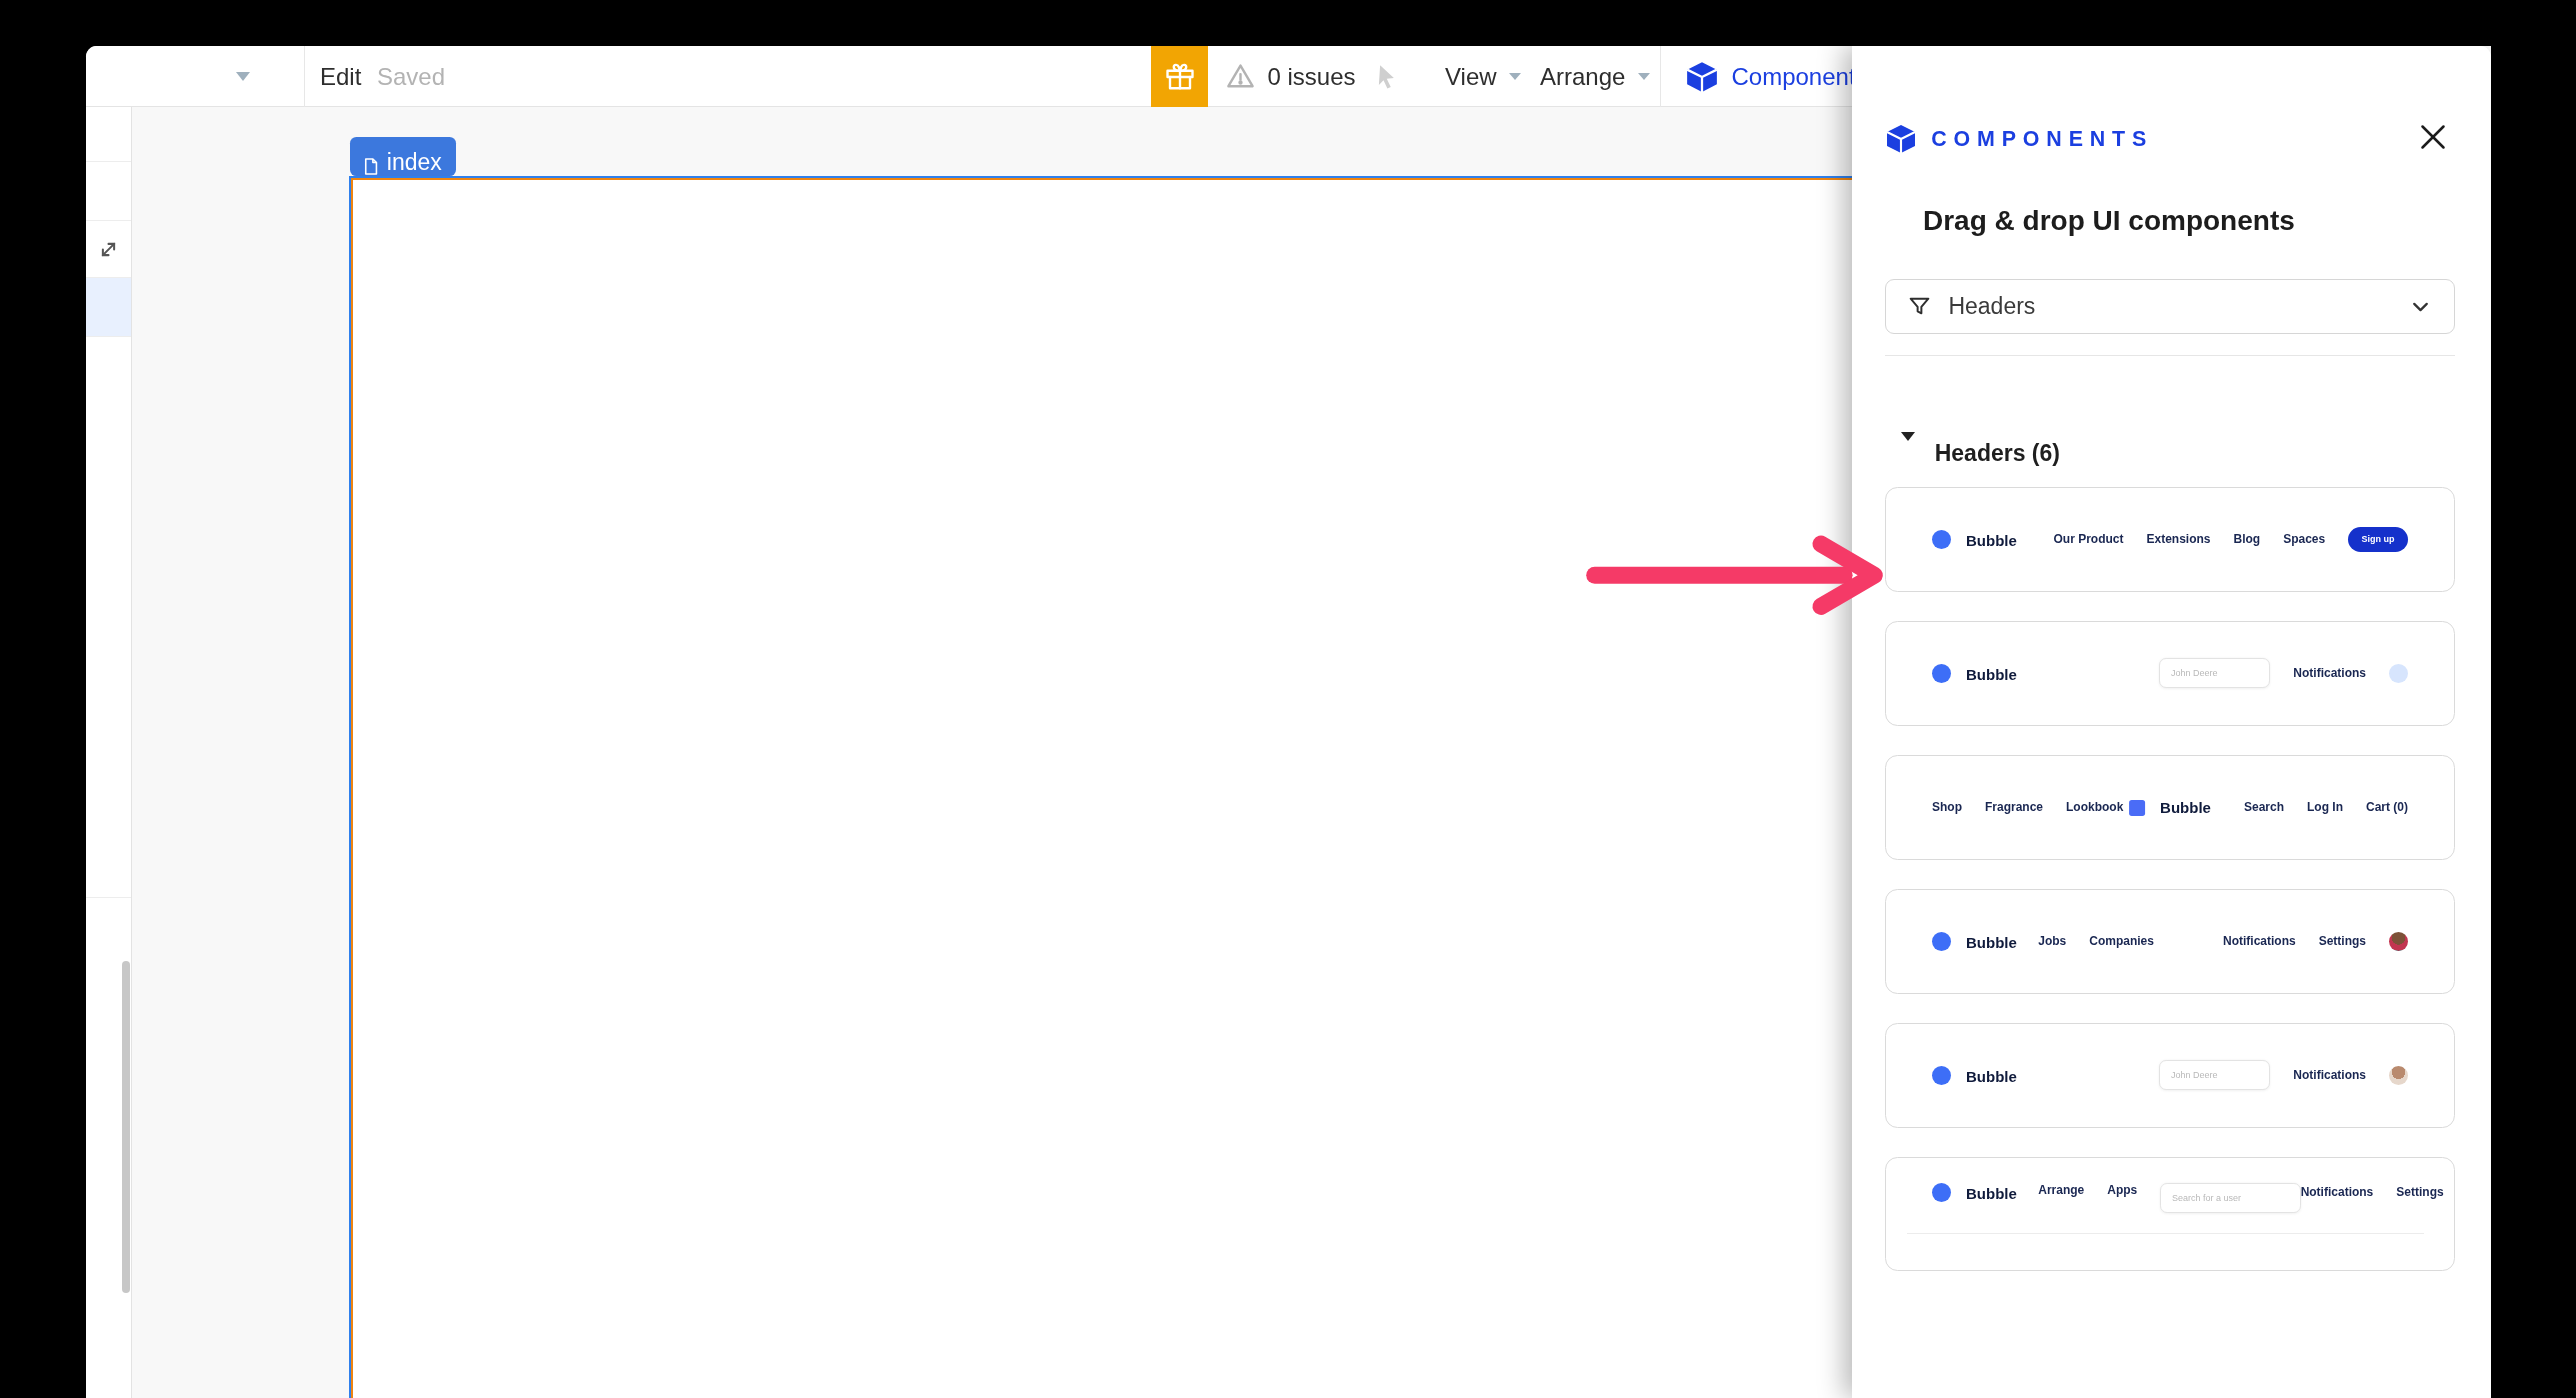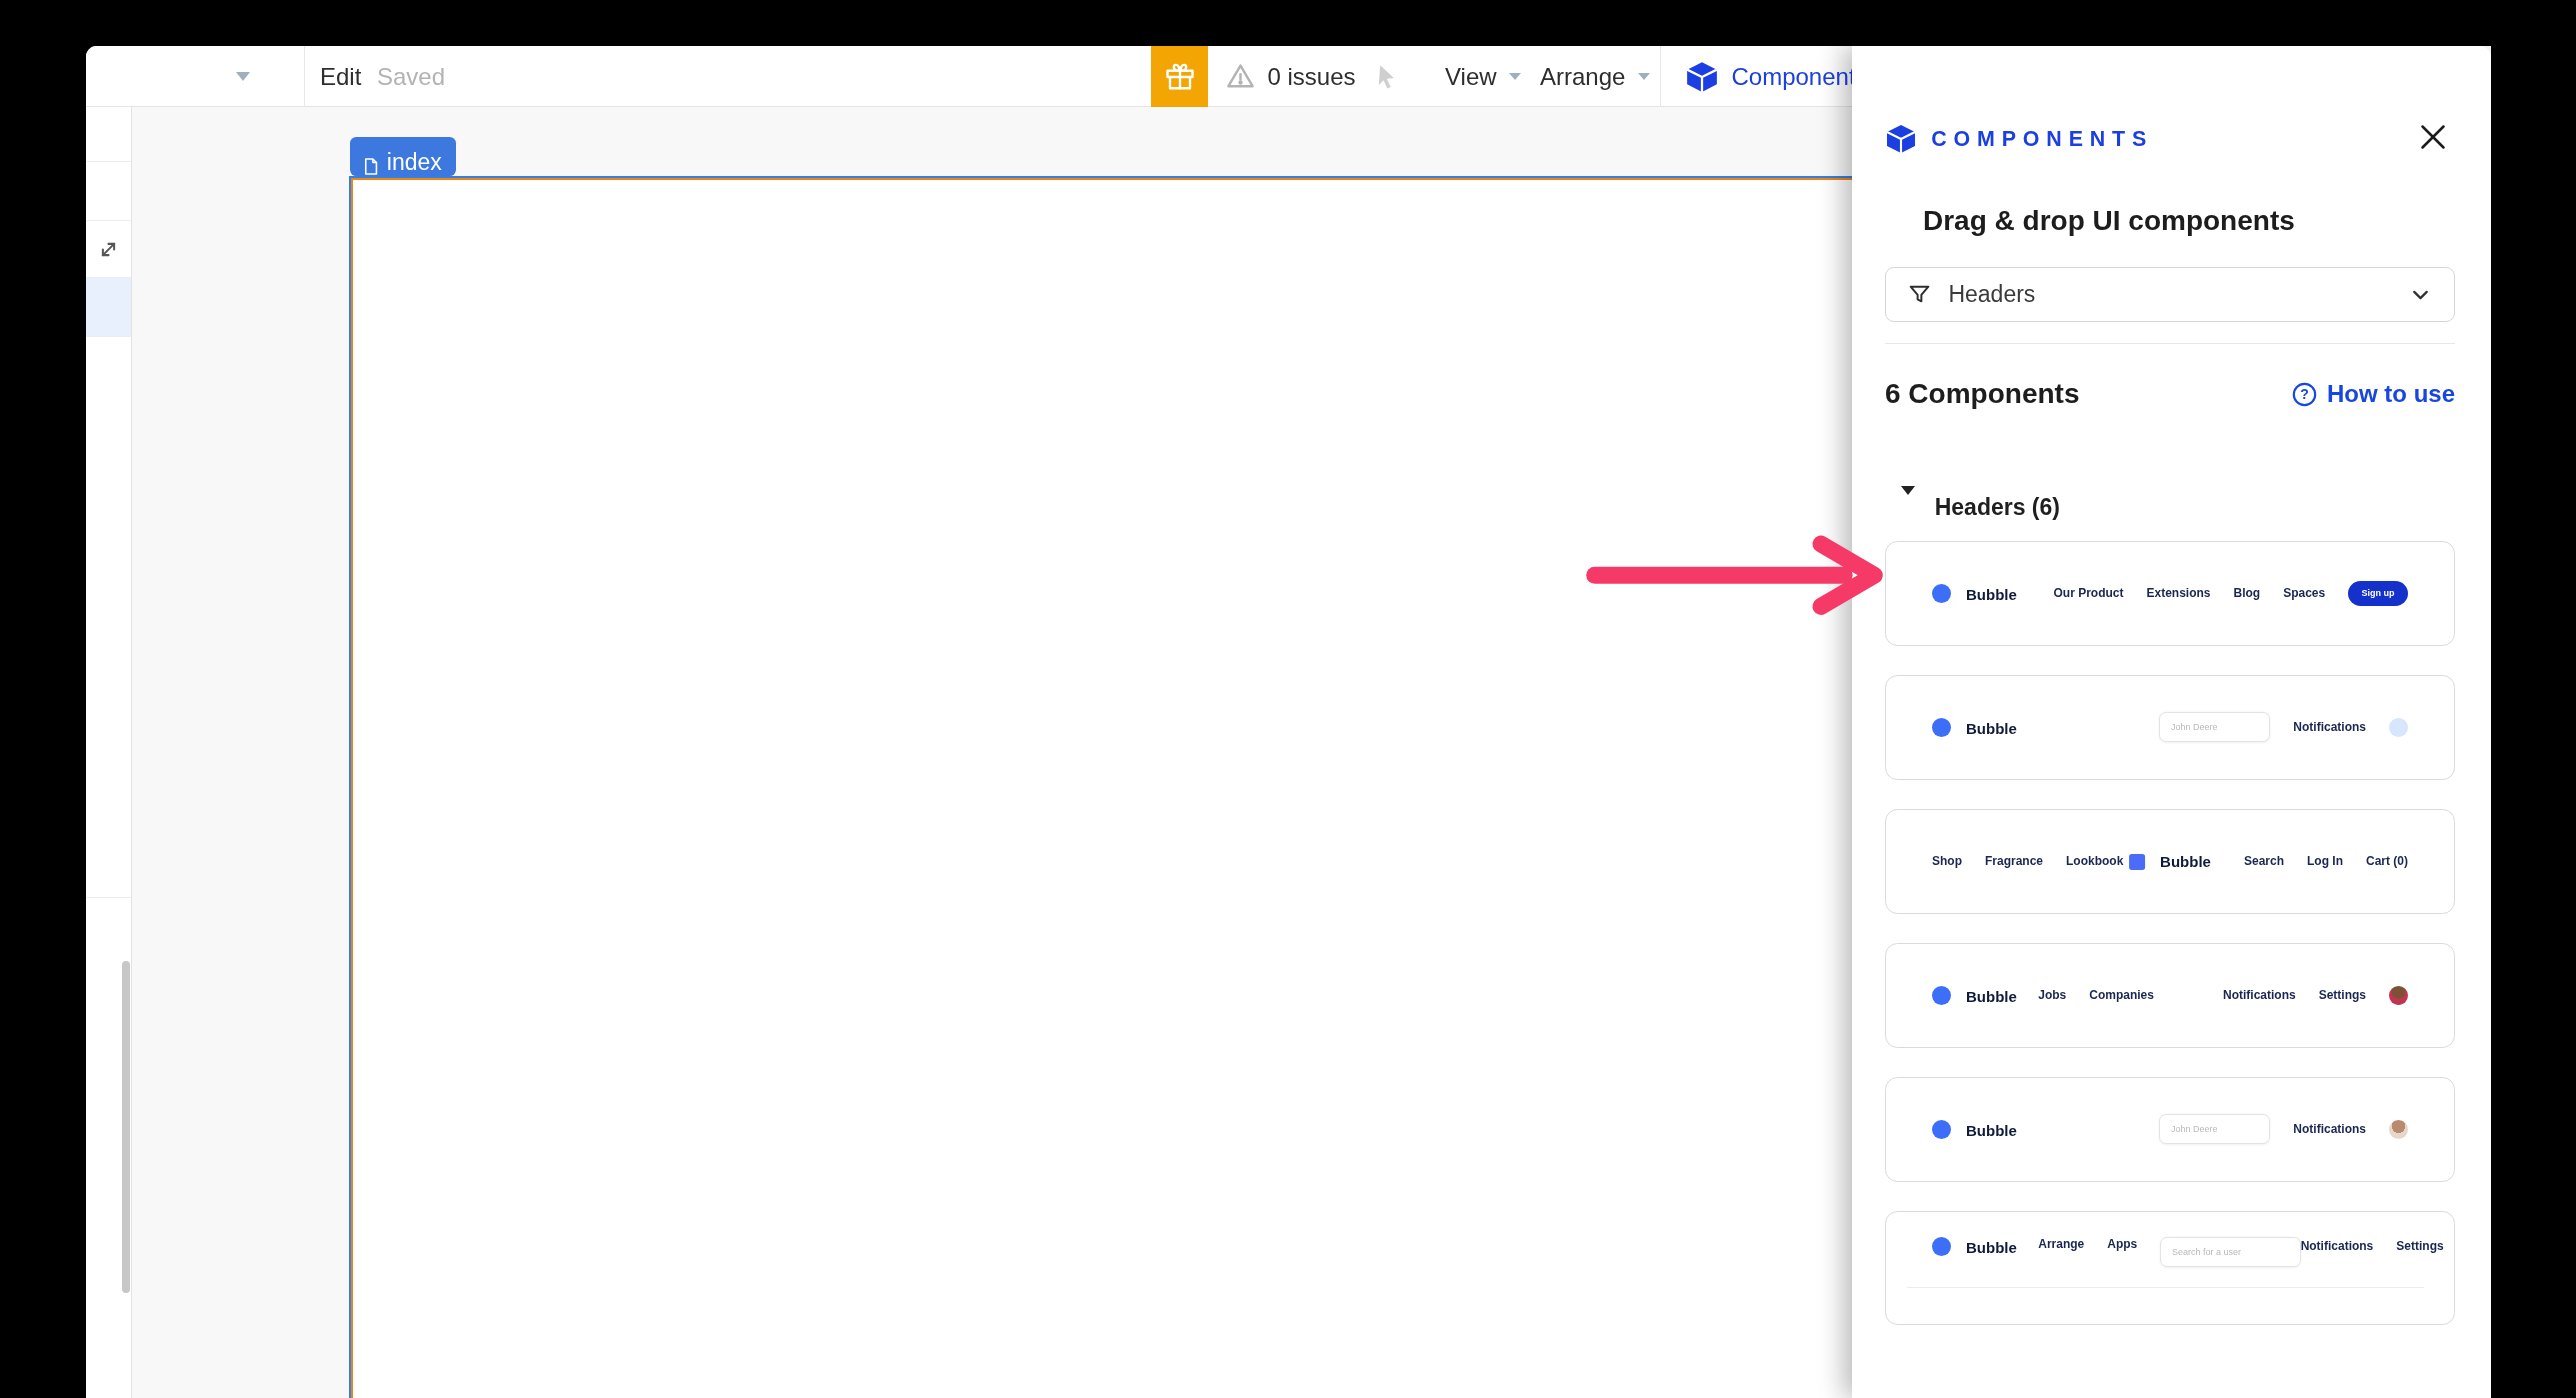--- a/index.html
+++ b/index.html
@@ -34,21 +34,21 @@
                 border-left:2.7px solid #2f80ed; border-top:2.7px solid #2f80ed; }
   .page-frame-inner { position:absolute; inset:0; border-left:2.7px solid #ef8511; border-top:2.7px solid #ef8511; background:#fff; }
 
   
   .panel { position:absolute; left:1766px; top:0; width:639px; bottom:0; background:#fff; z-index:10;
            border-radius:0 10.7px 0 0; box-shadow:-7.1px 0 27px rgba(0,0,0,.28); padding:77px 36px 0 33px; }
   .panel-brand { display:flex; align-items:center; gap:14.3px; }
   .panel-title { font-size:21.4px; font-weight:bold; letter-spacing:.32em; color:#1b3fe0; }
   .close-btn { position:absolute; top:68px; right:36px; width:45px; height:45px; display:flex; align-items:center; justify-content:center; cursor:pointer; }
   .panel-heading { margin-top:50px; font-size:28px; font-weight:bold; color:#1d1d1d;margin-left:38px; }
-  .filter-box { margin-top:30px; height:55px; border:1.8px solid #d6d6d6; border-radius:9px;
+  .filter-box { margin-top:42px; height:55px; border:1.8px solid #d6d6d6; border-radius:9px;
                 display:flex; align-items:center; gap:16px; padding:0 21.4px; }
   .filter-label { font-size:23px; color:#3a3a3a; flex:1; }
   .panel-divider { margin-top:21.4px; height:0.9px; background:#e6e6e6; }
   .count-row { margin-top:34px; display:flex; align-items:center; justify-content:space-between; }
   .count-label { font-size:28px; font-weight:bold; color:#1d1d1d; }
   .howto { display:flex; align-items:center; gap:9px; color:#1746e0; font-size:24px; font-weight:bold; cursor:pointer; }
   .group-row { margin-top:50px; display:flex; align-items:center; gap:19.7px; padding-left:16px; }
   .group-tri { width:0; height:0; border-left:7.1px solid transparent; border-right:7.1px solid transparent; border-top:9.8px solid #222; }
   .group-label { font-size:23px; font-weight:bold; color:#1f1f1f;margin-top:34px; }
 
@@ -189,30 +189,20 @@
         <path d="M3.5 4.5 h17 l-6.7 7.8 v6.2 l-3.6 -1.9 v-4.3 Z"></path>
       </svg>
       <span class="filter-label">Headers</span>
       <svg width="25" height="25" viewBox="0 0 24 24" fill="none" stroke="#333" stroke-width="2.2" stroke-linecap="round" stroke-linejoin="round">
         <polyline points="6,9.5 12,15.5 18,9.5"></polyline>
       </svg>
     </div>
 
     <div class="panel-divider"></div>
 
-    <div class="count-row">
-      <span class="count-label">6 Components</span>
-      <span class="howto">
-        <svg width="27" height="27" viewBox="0 0 24 24" fill="none" style="font-size:27px">
-          <circle cx="12" cy="12" r="9.5" stroke="#1746e0" stroke-width="1.9"></circle>
-          <text x="12" y="16.3" text-anchor="middle" font-size="12.5" font-weight="bold" fill="#1746e0" font-family="Liberation Sans, sans-serif">?</text>
-        </svg>
-        <span>How to use</span>
-      </span>
-    </div>
 
     <div class="group-row">
       <span class="group-tri"></span>
       <span class="group-label">Headers (6)</span>
     </div>
 
     <div class="cards">
 
       <div class="card">
         <span class="mini-logo">

